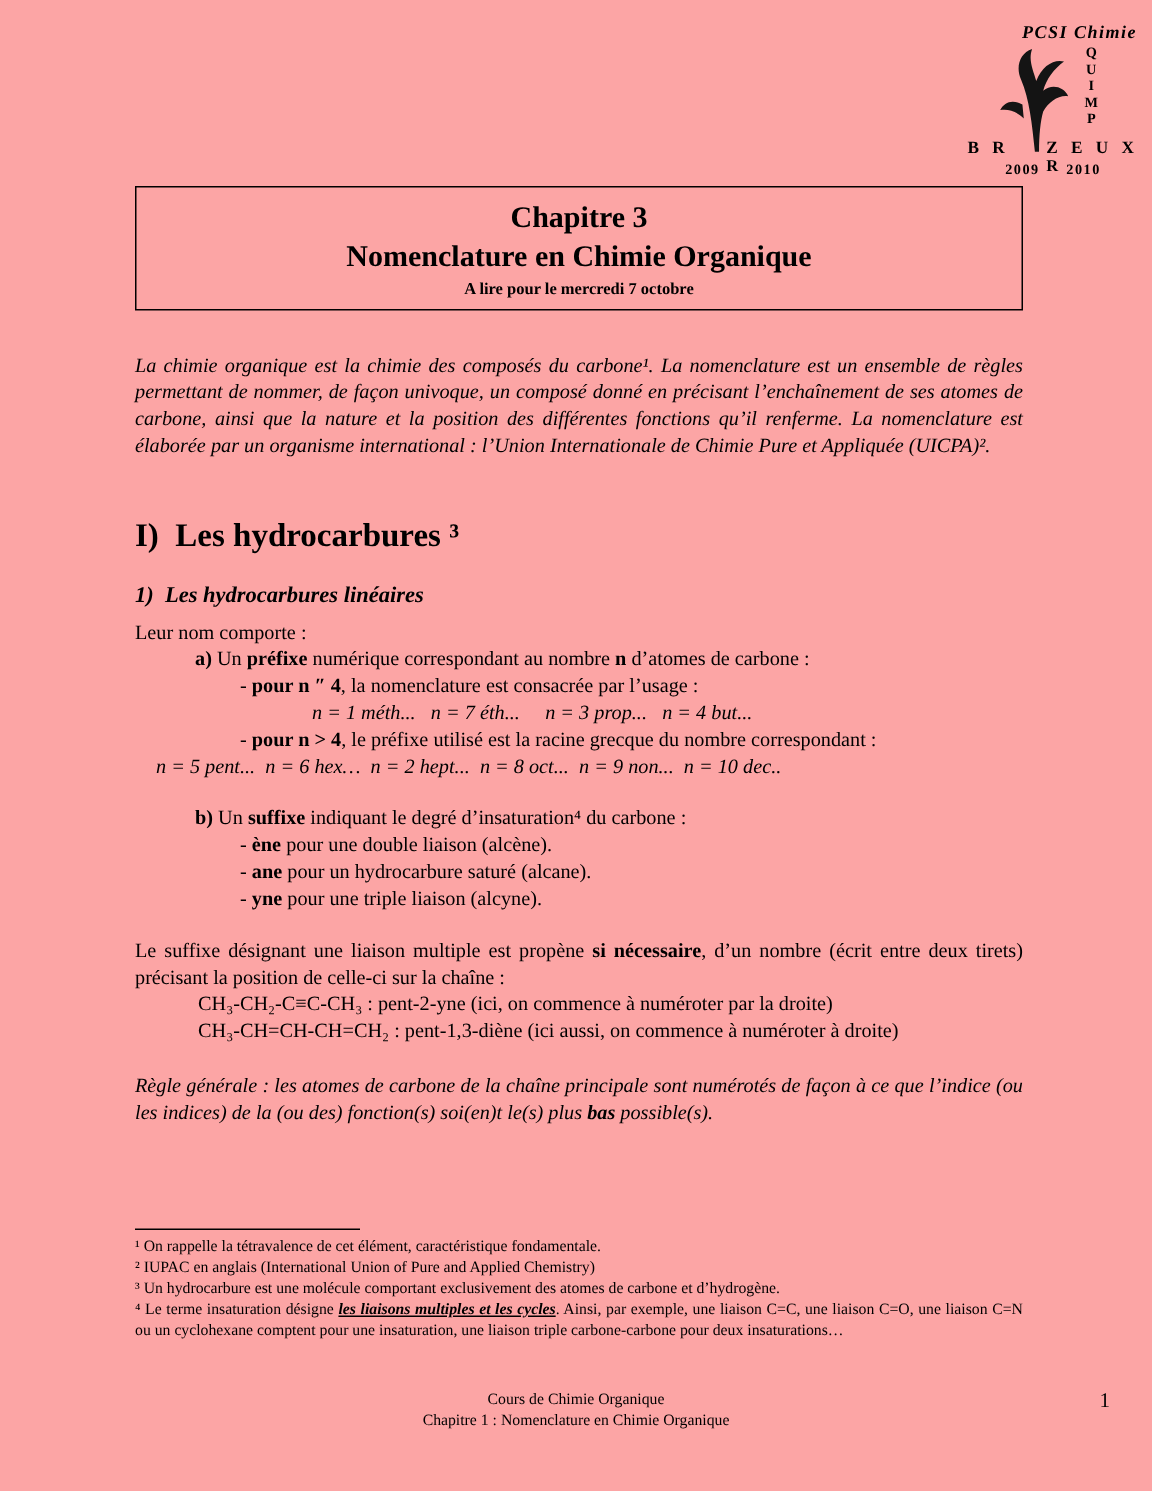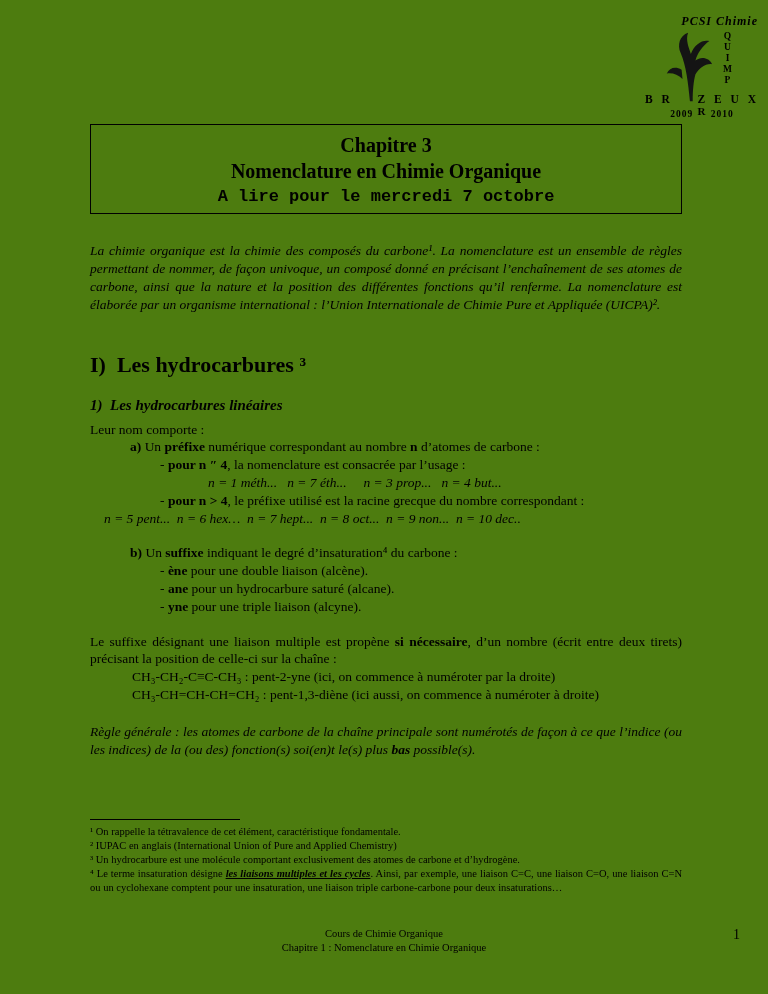--- a/index.html
+++ b/index.html
@@ -1,34 +1,34 @@
 <!DOCTYPE html>
 <html><head>
 <meta charset="utf-8">
 <style>
   html,body { margin:0; padding:0; background:#ffffff; }
   .page {
-    position:relative; width:768px; height:994px; background:#4d7c0f; color:#000;
+    position:relative; width:768px; height:994px; background:#fca5a5; color:#000;
     font-family:"Liberation Serif","DejaVu Serif",serif; overflow:hidden;
   }
 
   
   .logo { position:absolute; top:14px; right:6px; width:120px; height:106px; }
   .logo-title { position:absolute; top:0; right:4px; font-size:12px; font-weight:bold; font-style:italic; letter-spacing:1px; white-space:nowrap; }
   .logo-figure { position:absolute; left:18px; top:15px; width:58px; height:74px; }
   .logo-v { position:absolute; right:30px; top:17px; display:flex; flex-direction:column; align-items:center; font-size:9.5px; font-weight:bold; line-height:11px; }
   .logo-bottom { position:absolute; left:0; bottom:15px; width:100%; display:flex; justify-content:space-between; padding:0 3px; box-sizing:border-box; font-size:11.5px; font-weight:bold; letter-spacing:3px; }
   .logo-years { position:absolute; left:0; bottom:1px; width:100%; text-align:center; font-size:9.5px; font-weight:bold; letter-spacing:1px; }
   .logo-years .yr-mid { font-size:11px; position:relative; top:-2px; padding:0 1px; }
 
   
   .content { position:absolute; left:90px; top:124px; width:592px; font-size:13.5px; line-height:1.32; }
   .title-box { border:1.5px solid #000; text-align:center; padding:7px 6px 5px; }
   .tb-main { font-size:20px; font-weight:bold; line-height:1.3; }
-  .tb-sub  { font-size:17px; font-weight:bold; margin-top:2px;font-family:Liberation Mono, monospace; }
+  .tb-sub  { font-size:11px; font-weight:bold; margin-top:2px; }
 
   p { margin:0; }
   .intro { margin-top:28px; font-style:italic; text-align:justify; }
   h1.sec { font-size:22px; font-weight:bold; margin:36px 0 0; white-space:pre-wrap; }
   h2.sub { font-size:15px; font-weight:bold; font-style:italic; margin:17px 0 5px; white-space:pre-wrap; }
 
   .ind1 { margin-left:40px; }
   .ind2 { margin-left:70px; }
   .ind3 { margin-left:118px; }
   .ind2b { margin-left:14px; }
@@ -91,21 +91,21 @@
 
     <h1 class="sec">I)  Les hydrocarbures ³</h1>
     <h2 class="sub">1)  Les hydrocarbures linéaires</h2>
 
     <p>Leur nom comporte :</p>
 
     <p class="ind1"><span class="rb">a)</span><span> Un </span><span class="rb">préfixe</span><span> numérique correspondant au nombre </span><span class="rb">n</span><span> d’atomes de carbone :</span></p>
     <p class="ind2"><span>- </span><span class="rb">pour n ″ 4</span><span>, la nomenclature est consacrée par l’usage :</span></p>
     <p class="ind3 italic prewrap">n = 1 méth...   n = 7 éth...     n = 3 prop...   n = 4 but...</p>
     <p class="ind2"><span>- </span><span class="rb">pour n &gt; 4</span><span>, le préfixe utilisé est la racine grecque du nombre correspondant :</span></p>
-    <p class="ind2b italic prewrap">n = 5 pent...  n = 6 hex…  n = 7 hept...  n = 8 oct...  n = 9 non...  n = 10 dec..</p>
+    <p class="ind2b italic prewrap">n = 5 pent...  n = 6 hex…  n = 2 hept...  n = 8 oct...  n = 9 non...  n = 10 dec..</p>
 
     <p class="ind1 gap"><span class="rb">b)</span><span> Un </span><span class="rb">suffixe</span><span> indiquant le degré d’insaturation⁴ du carbone :</span></p>
     <p class="ind2"><span>- </span><span class="rb">ène</span><span> pour une double liaison (alcène).</span></p>
     <p class="ind2"><span>- </span><span class="rb">ane</span><span> pour un hydrocarbure saturé (alcane).</span></p>
     <p class="ind2"><span>- </span><span class="rb">yne</span><span> pour une triple liaison (alcyne).</span></p>
 
     <p class="gap justify"><span>Le suffixe désignant une liaison multiple est propène </span><span class="rb">si nécessaire</span><span>, d’un nombre (écrit entre deux tirets) précisant la position de celle-ci sur la chaîne :</span></p>
     <p class="formula">CH₃-CH₂-C≡C-CH₃ : pent-2-yne (ici, on commence à numéroter par la droite)</p>
     <p class="formula">CH₃-CH=CH-CH=CH₂ : pent-1,3-diène (ici aussi, on commence à numéroter à droite)</p>
 

